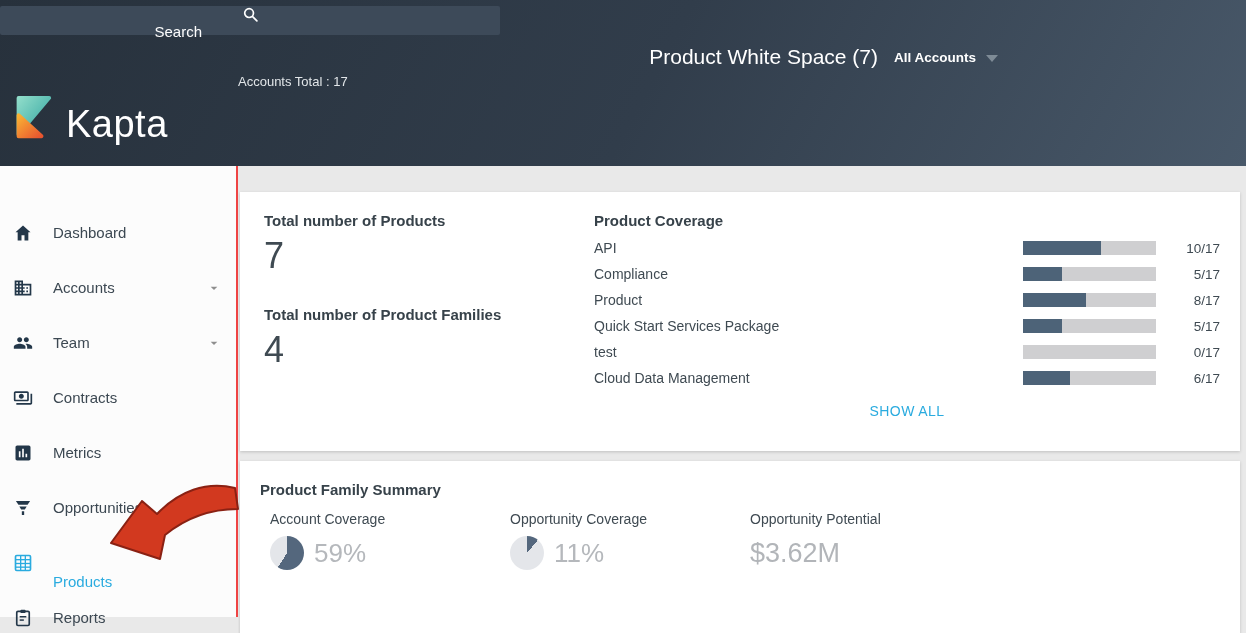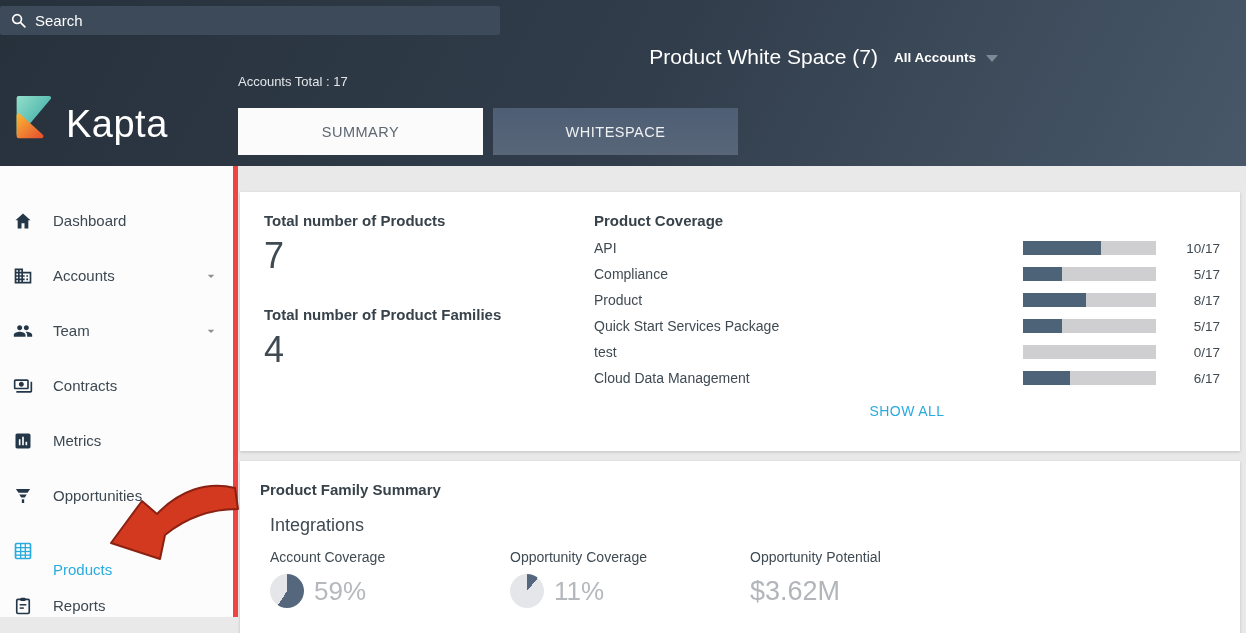--- a/index.html
+++ b/index.html
@@ -6,42 +6,42 @@
   html,body { width:1246px; height:633px; }
   body { font-family:"Liberation Sans", sans-serif; background:#e9e9e9; }
   .page { position:relative; width:1246px; height:633px; overflow:hidden; background:#e9e9e9; }
 
   
   .header { position:absolute; left:0; top:0; width:1246px; height:166px;
     background:linear-gradient(118deg, #27313c 0%, #313d4b 52%, #485869 100%); z-index:3; }
   .logo { position:absolute; left:8px; top:94px; display:flex; align-items:flex-end; }
   .logo-text { color:#fff; font-size:38px; font-weight:300; letter-spacing:.5px; margin-left:12px; }
   .searchbar { position:absolute; left:0; top:6px; width:500px; height:29px; background:#3d4a59;
-    border-radius:2px; display:flex; align-items:center; padding:0 10px; }
+    border-radius:2px; display:flex; align-items:center; padding:0 10px;flex-direction:column; }
   .searchbar input { flex:1; background:transparent; border:none; outline:none; color:#fff;
     font-size:15px; margin-left:8px; font-family:"Liberation Sans", sans-serif; }
   .searchbar input::placeholder { color:#fdfdfd; opacity:1; }
 
   .title-row { position:absolute; left:0; top:45px; width:760px; display:flex; align-items:center; }
   .page-title { color:#fff; font-size:21px; font-weight:400; white-space:nowrap; }
   .accounts-filter { display:flex; align-items:center; margin-left:16px; cursor:pointer; }
   .accounts-filter-label { color:#fff; font-size:13.5px; font-weight:700; }
   .caret-down { width:0; height:0; border-left:6px solid transparent; border-right:6px solid transparent;
     border-top:7px solid #7e8b96; margin-left:10px; margin-top:2px; }
   .subtitle { position:absolute; left:0; top:74px; color:#e2e6e9; font-size:13px; }
 
   .tabs { position:absolute; left:238px; top:108px; display:flex; }
   .tab { width:245px; height:47px; display:flex; align-items:center; justify-content:center;
     font-size:14.5px; letter-spacing:.5px; cursor:pointer; }
   .tab.active { background:#fbfbfb; color:#5d6772; }
   .tab.inactive { background:linear-gradient(180deg,#4e5e74,#586678); color:#eef1f3; margin-left:10px; }
 
   
   .sidebar { position:absolute; left:0; top:166px; width:238px; bottom:16px; background:#fcfcfc;
-    border-right:5px solid #ef4444; padding-top:27px; z-index:2; }
+    border-right:2px solid #ef4444; padding-top:39px; z-index:2; }
   .nav-item { height:55px; display:flex; align-items:center; padding:0 14px 0 12px; cursor:pointer; }
   .nav-icon { width:22px; height:22px; display:flex; align-items:center; justify-content:center; }
   .nav-label { font-size:15px; color:#3c4852; margin-left:19px; flex:1; }
   .nav-label.accent { color:#2aabdf;margin-top:38px; }
   .nav-chevron { width:16px; height:16px; }
 
   .annotation-arrow { position:absolute; left:103px; top:481px; width:140px; height:85px; z-index:5; }
 
   
   .main { position:absolute; left:238px; top:166px; right:0; bottom:0; background:#e9e9e9; overflow:hidden; }
@@ -112,24 +112,20 @@
 
     <div class="title-row" style="position:absolute; left:238px; top:45px;justify-content:flex-end;">
       <span class="page-title">Product White Space (7)</span>
       <span class="accounts-filter">
         <span class="accounts-filter-label">All Accounts</span>
         <span class="caret-down"></span>
       </span>
     </div>
     <div class="subtitle" style="position:absolute; left:238px; top:74px;">Accounts Total : 17</div>
 
-    <div class="tabs">
-      <div class="tab active">SUMMARY</div>
-      <div class="tab inactive">WHITESPACE</div>
-    </div>
   </div>
 
   <div class="sidebar">
 
     <div class="nav-item">
       <span class="nav-icon">
         <svg width="20" height="20" viewBox="0 0 24 24" fill="#233749">
             <path d="M12 3l9 8.2h-2.6V21h-4.6v-6.4h-3.6V21H5.6v-9.8H3z"></path>
           </svg>
       </span>
@@ -281,21 +277,20 @@
               <span class="cov-value">6/17</span>
             </div>
           </div>
         <div class="show-all">SHOW ALL</div>
       </div>
     </div>
 
     <div class="card card-2">
       <div class="card-heading">Product Family Summary</div>
       <div class="family-section">
-        <div class="family-name">Integrations</div>
         <div class="metrics-row">
 
           <div class="metric-col">
             <div class="metric-label">Account Coverage</div>
             <div class="metric-value-row">
               <span class="pie" style="background: conic-gradient(rgb(84, 103, 125) 0deg, rgb(84, 103, 125) 59%, rgb(228, 230, 234) 59%, rgb(228, 230, 234) 100%);"></span>
               <span class="metric-pct">59%</span>
             </div>
           </div>
 

